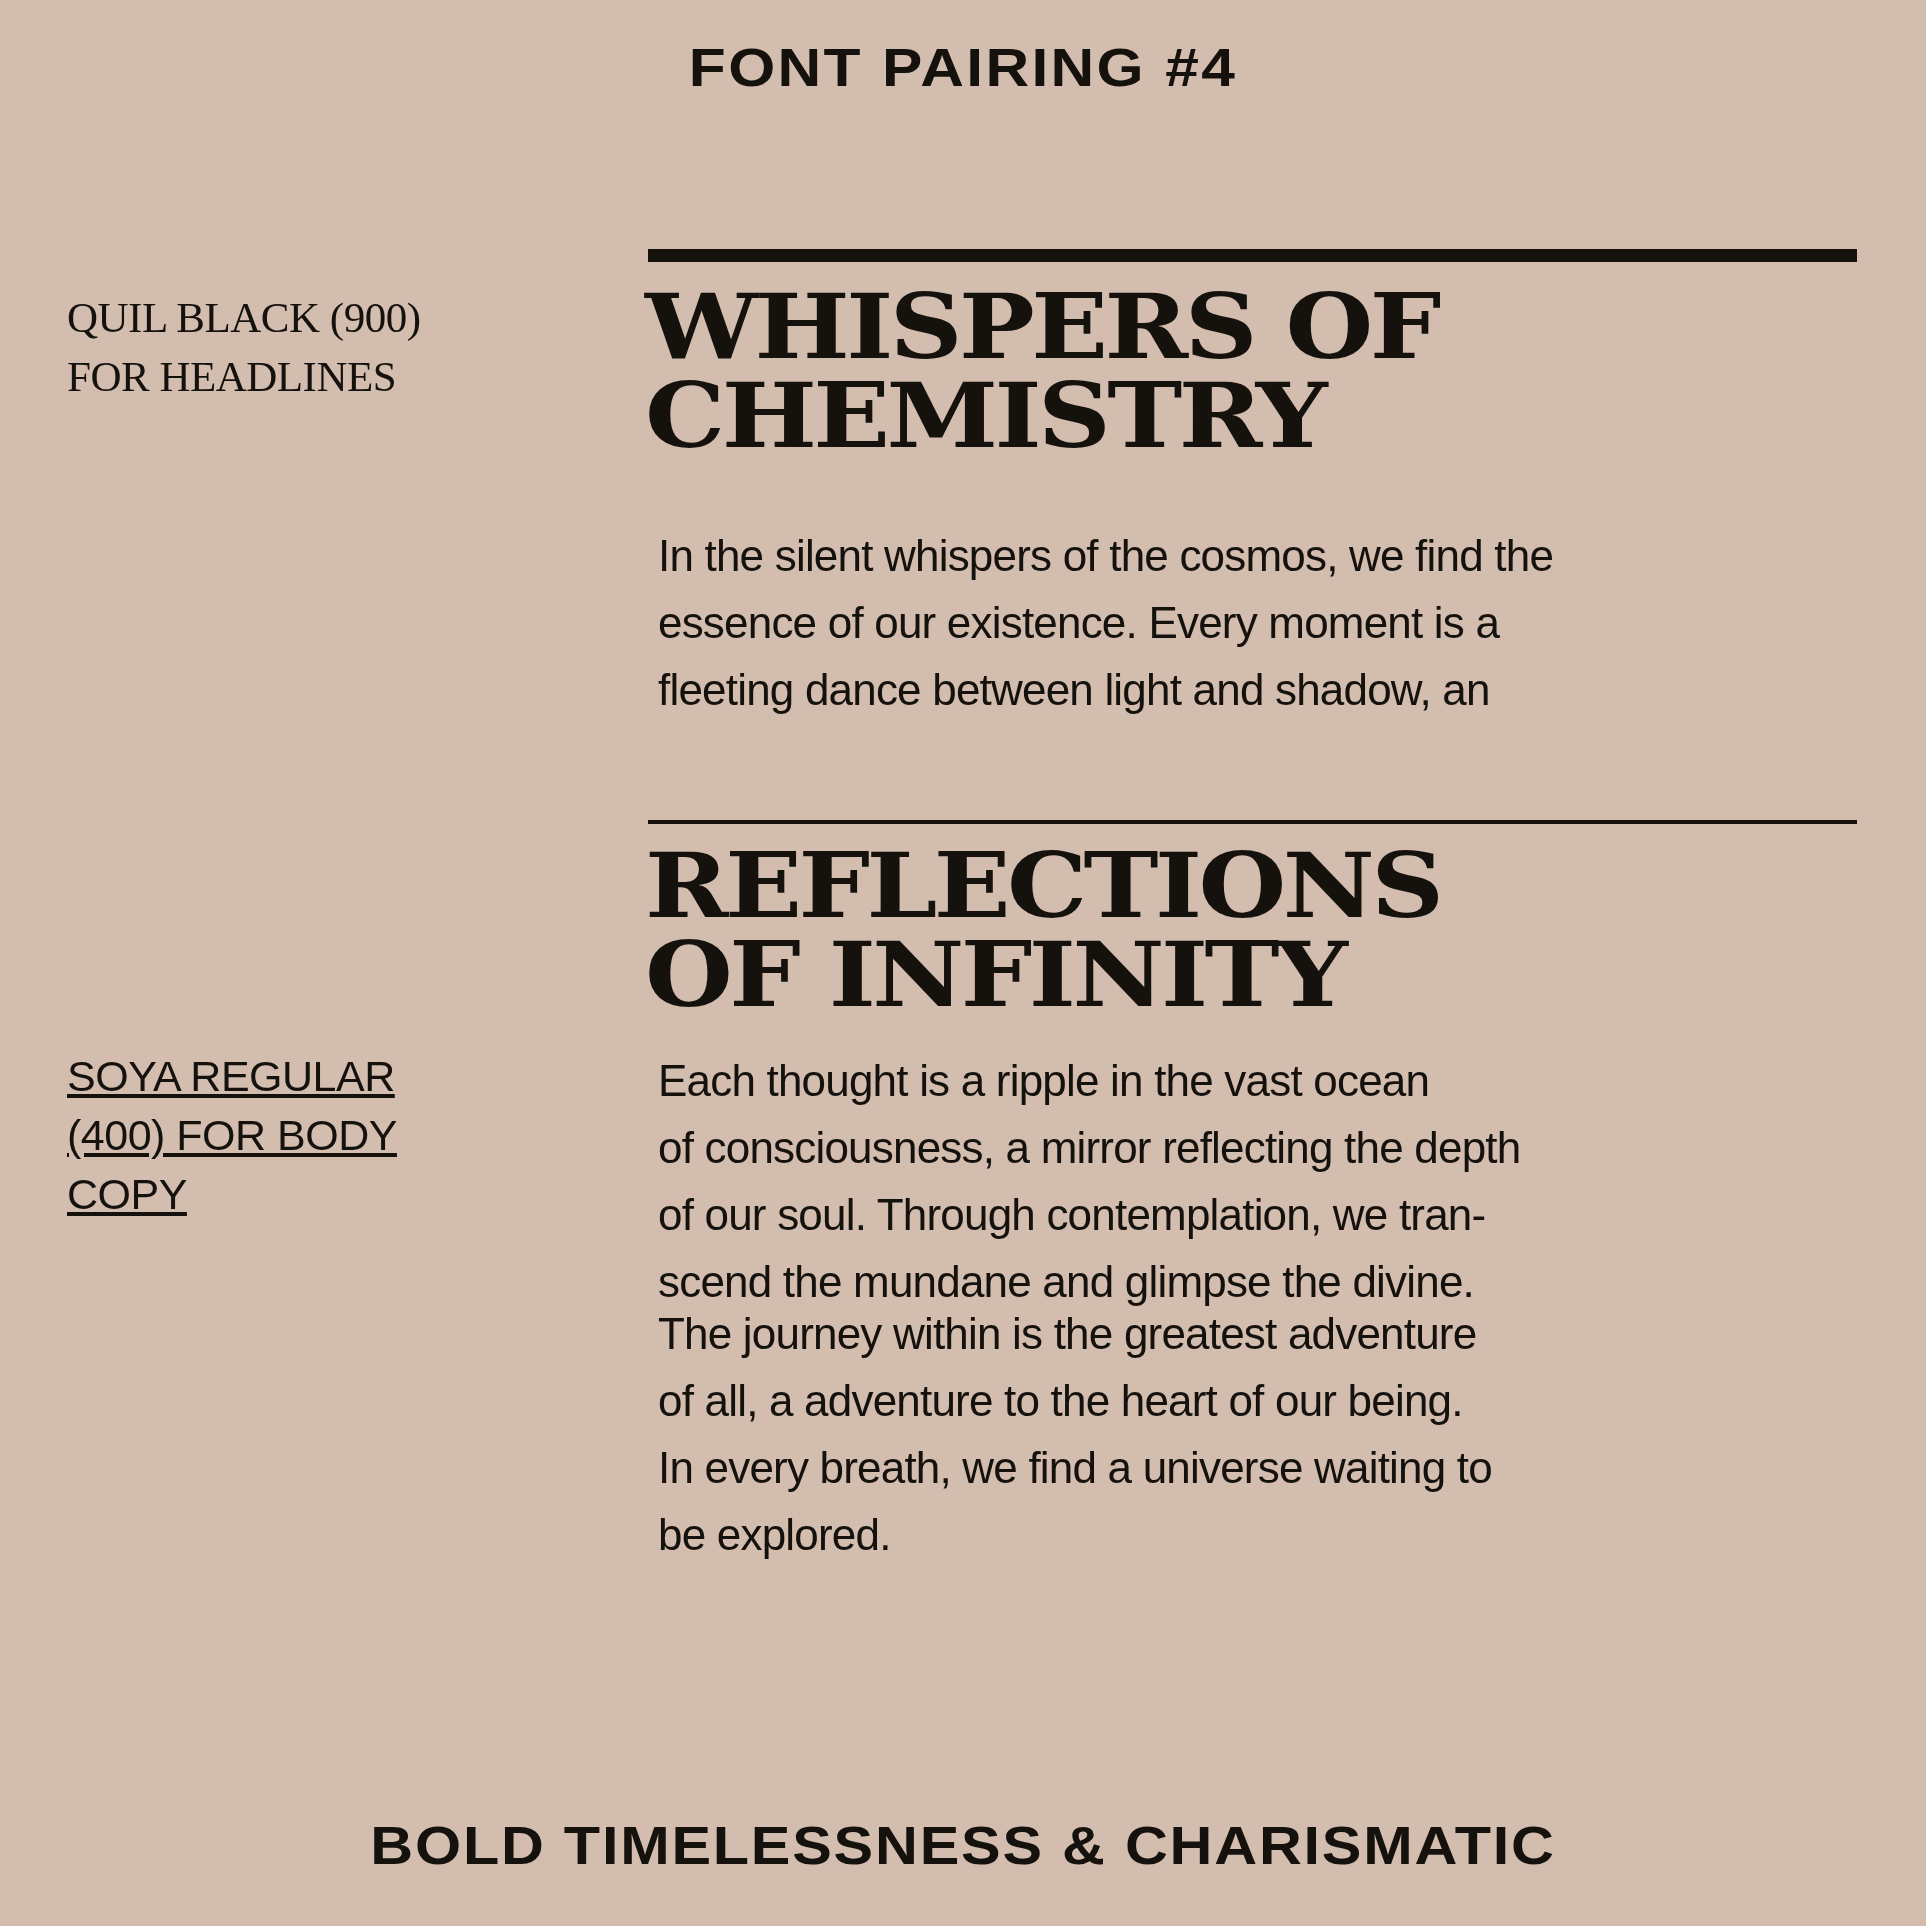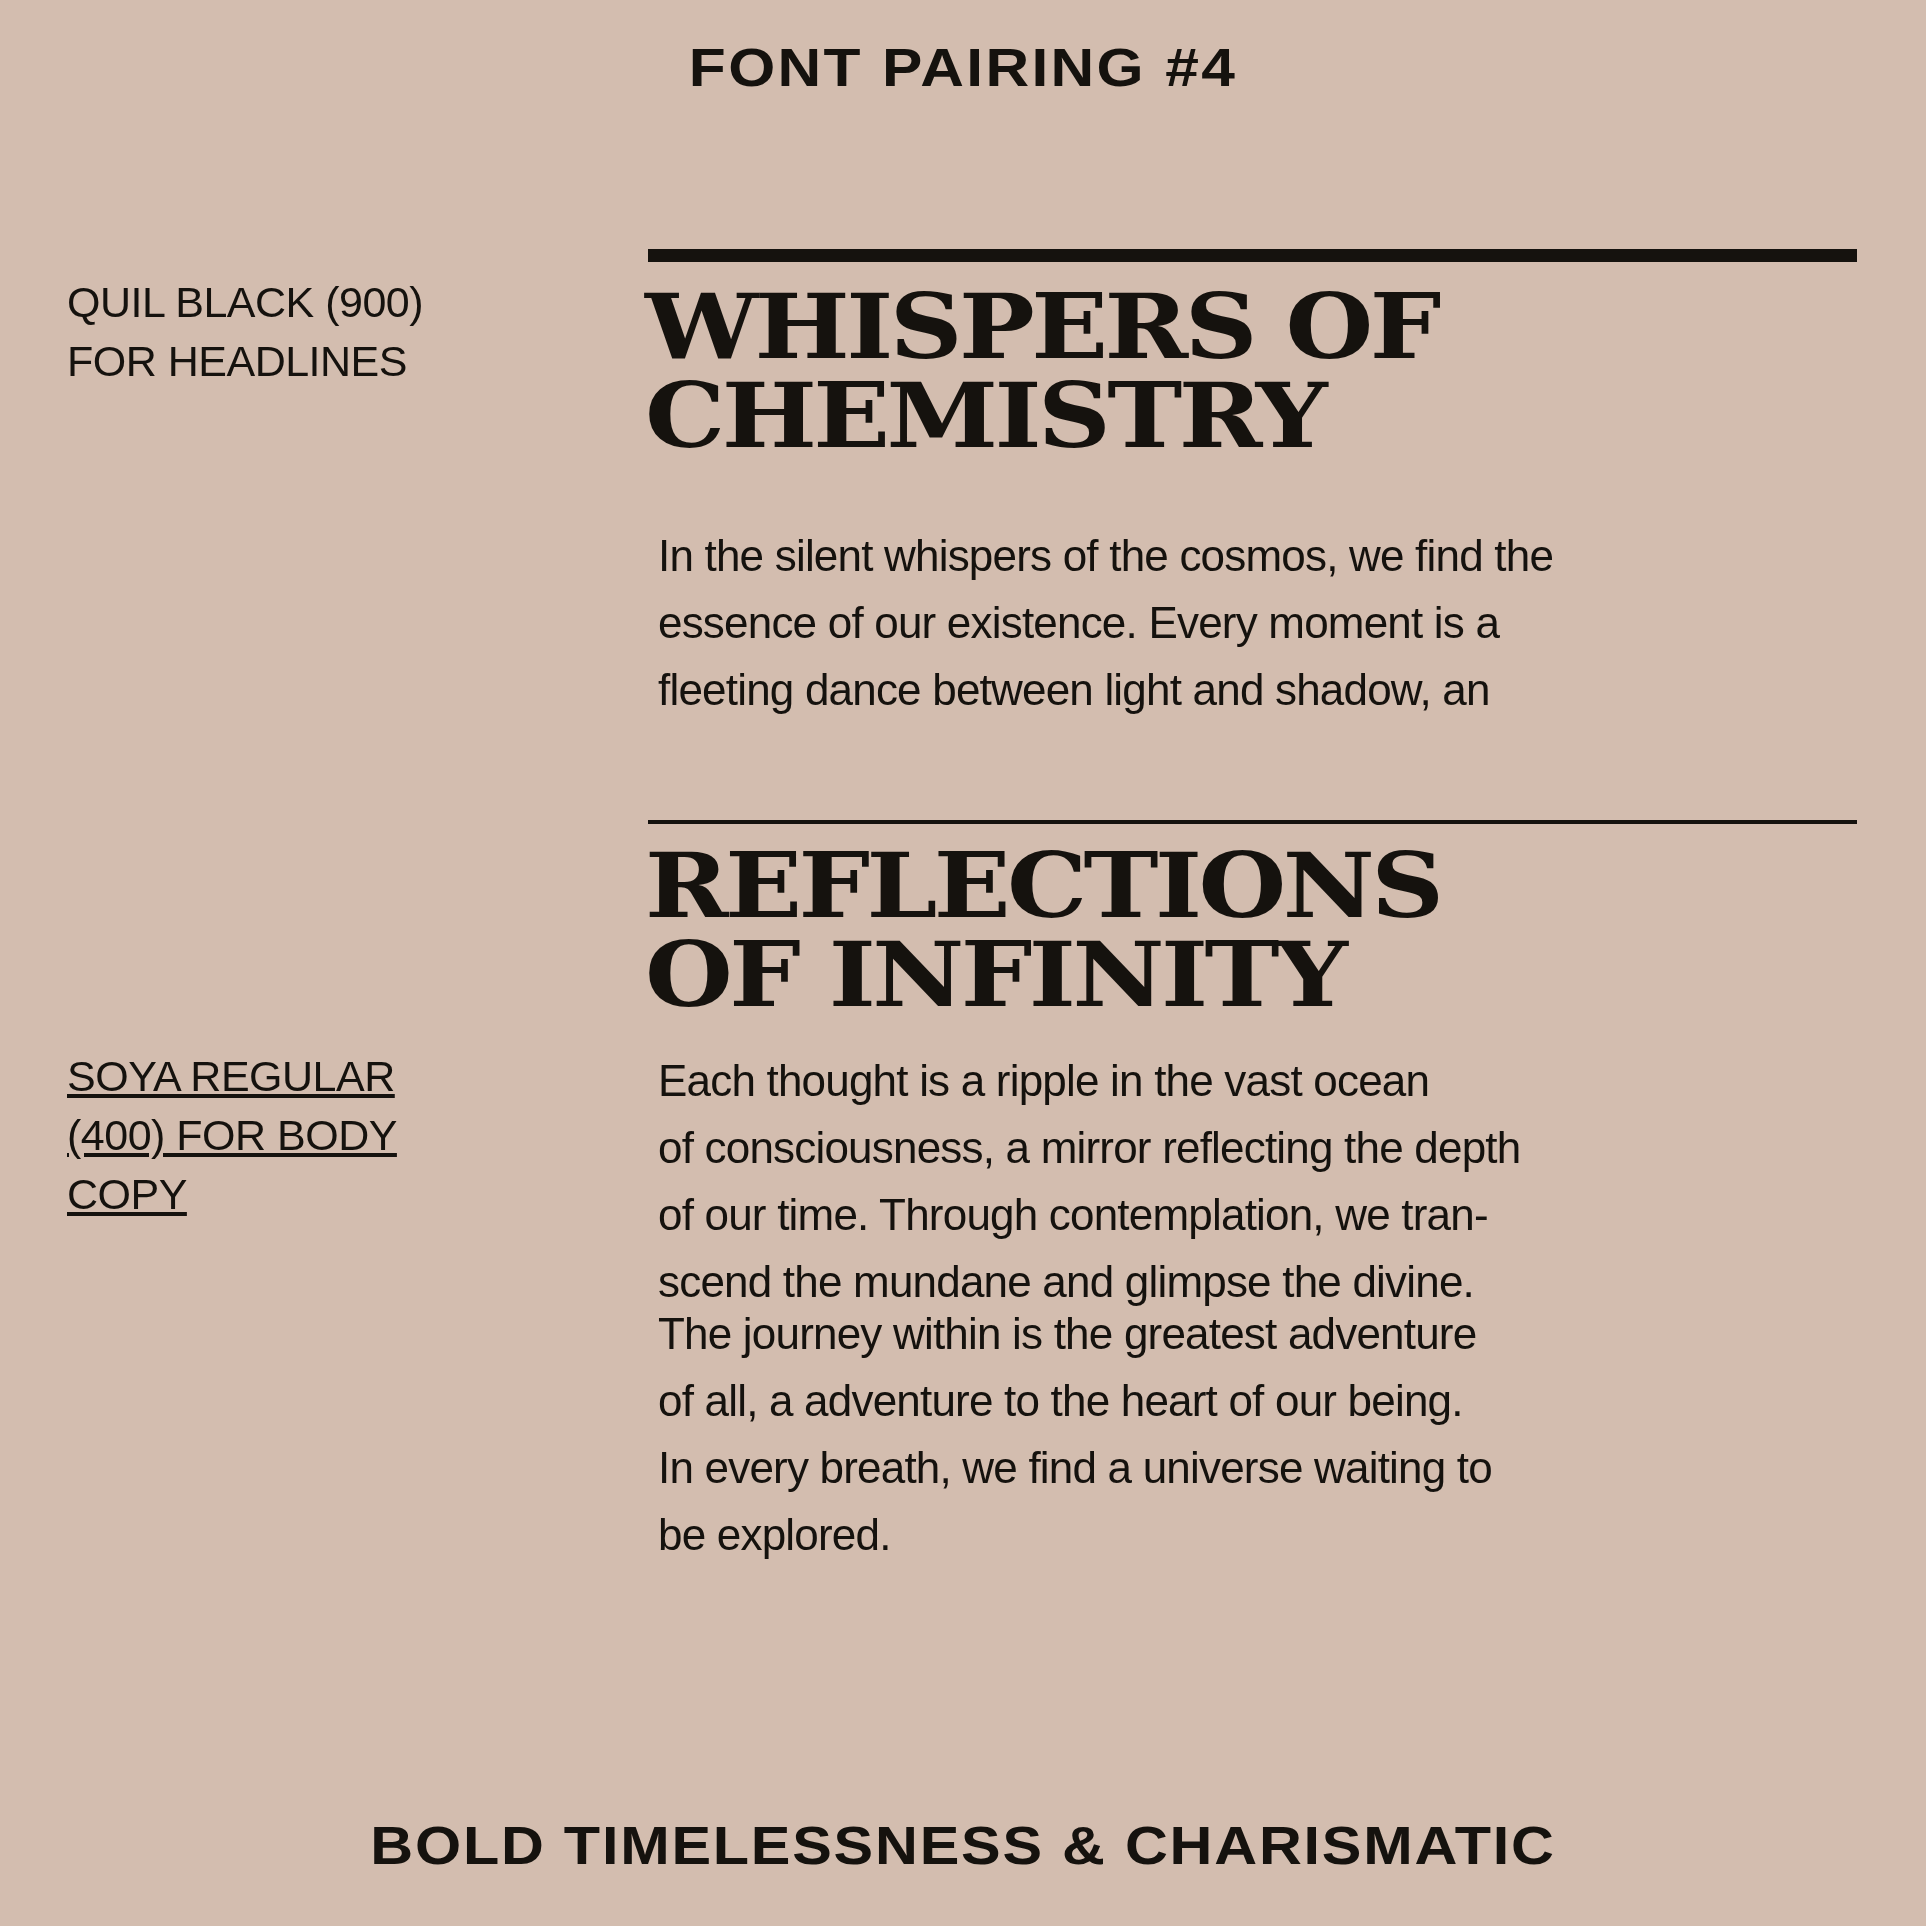--- a/index.html
+++ b/index.html
@@ -12,21 +12,21 @@
   .headline { left:645px; font-family:"DejaVu Serif", serif; font-weight:900; font-size:90px; line-height:89px; letter-spacing:-3.2px; transform:scaleX(1.12); transform-origin:left top; text-transform:uppercase; }
   .body { left:646px; font-size:44px; line-height:55px; letter-spacing:-0.8px; width:1231px; }
   .body p { margin:12px; }
   .footer { left:0; width:1926px; text-align:center; top:1814px; font-size:54px; font-weight:700; letter-spacing:1.6px; transform:scaleX(1.1); }
 </style>
 </head>
 <body>
 
 <div class="abs title">FONT PAIRING #4</div>
 
-<div class="abs label" style="top:273px;">
+<div class="abs label" style="top:288px;font-family:Liberation Serif, serif;">
   <div>QUIL BLACK (900)</div>
   <div>FOR HEADLINES</div>
 </div>
 
 <div class="abs rule-thick"></div>
 
 <div class="abs headline" style="top:282px;">
   <div>WHISPERS OF</div>
   <div>CHEMISTRY</div>
 </div>
@@ -46,21 +46,21 @@
 
 <div class="abs label" style="top:1047px;text-decoration:underline;">
   <div>SOYA REGULAR</div>
   <div>(400) FOR BODY</div>
   <div>COPY</div>
 </div>
 
 <div class="abs body" style="top:1041px;">
   <p>Each thought is a ripple in the vast ocean</p>
   <p>of consciousness, a mirror reflecting the depth</p>
-  <p>of our time. Through contemplation, we tran-</p>
+  <p>of our soul. Through contemplation, we tran-</p>
   <p>scend the mundane and glimpse the divine.</p>
 </div>
 
 <div class="abs body" style="top:1294px;">
   <p>The journey within is the greatest adventure</p>
   <p>of all, a adventure to the heart of our being.</p>
   <p>In every breath, we find a universe waiting to</p>
   <p>be explored.</p>
 </div>
 

